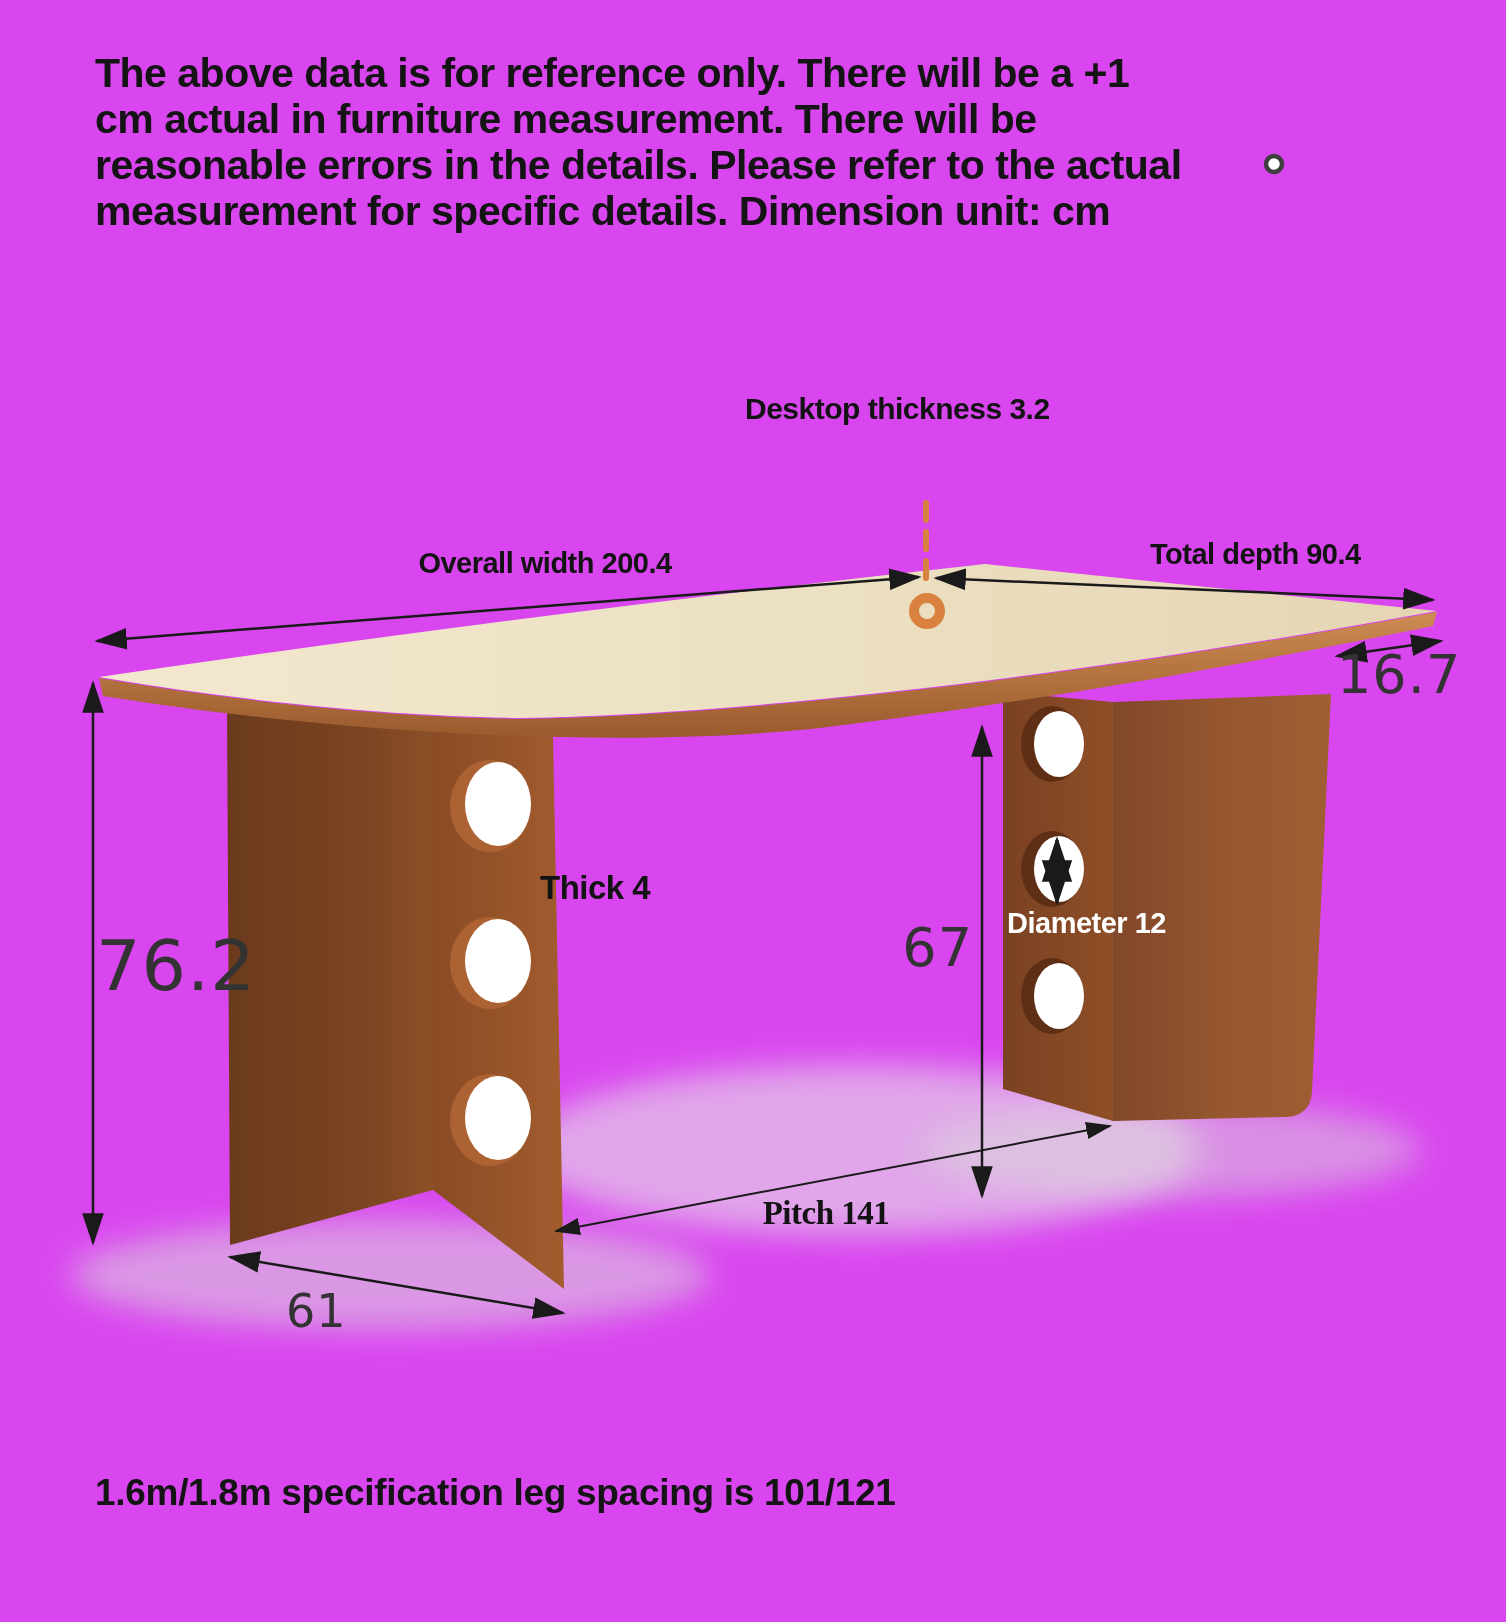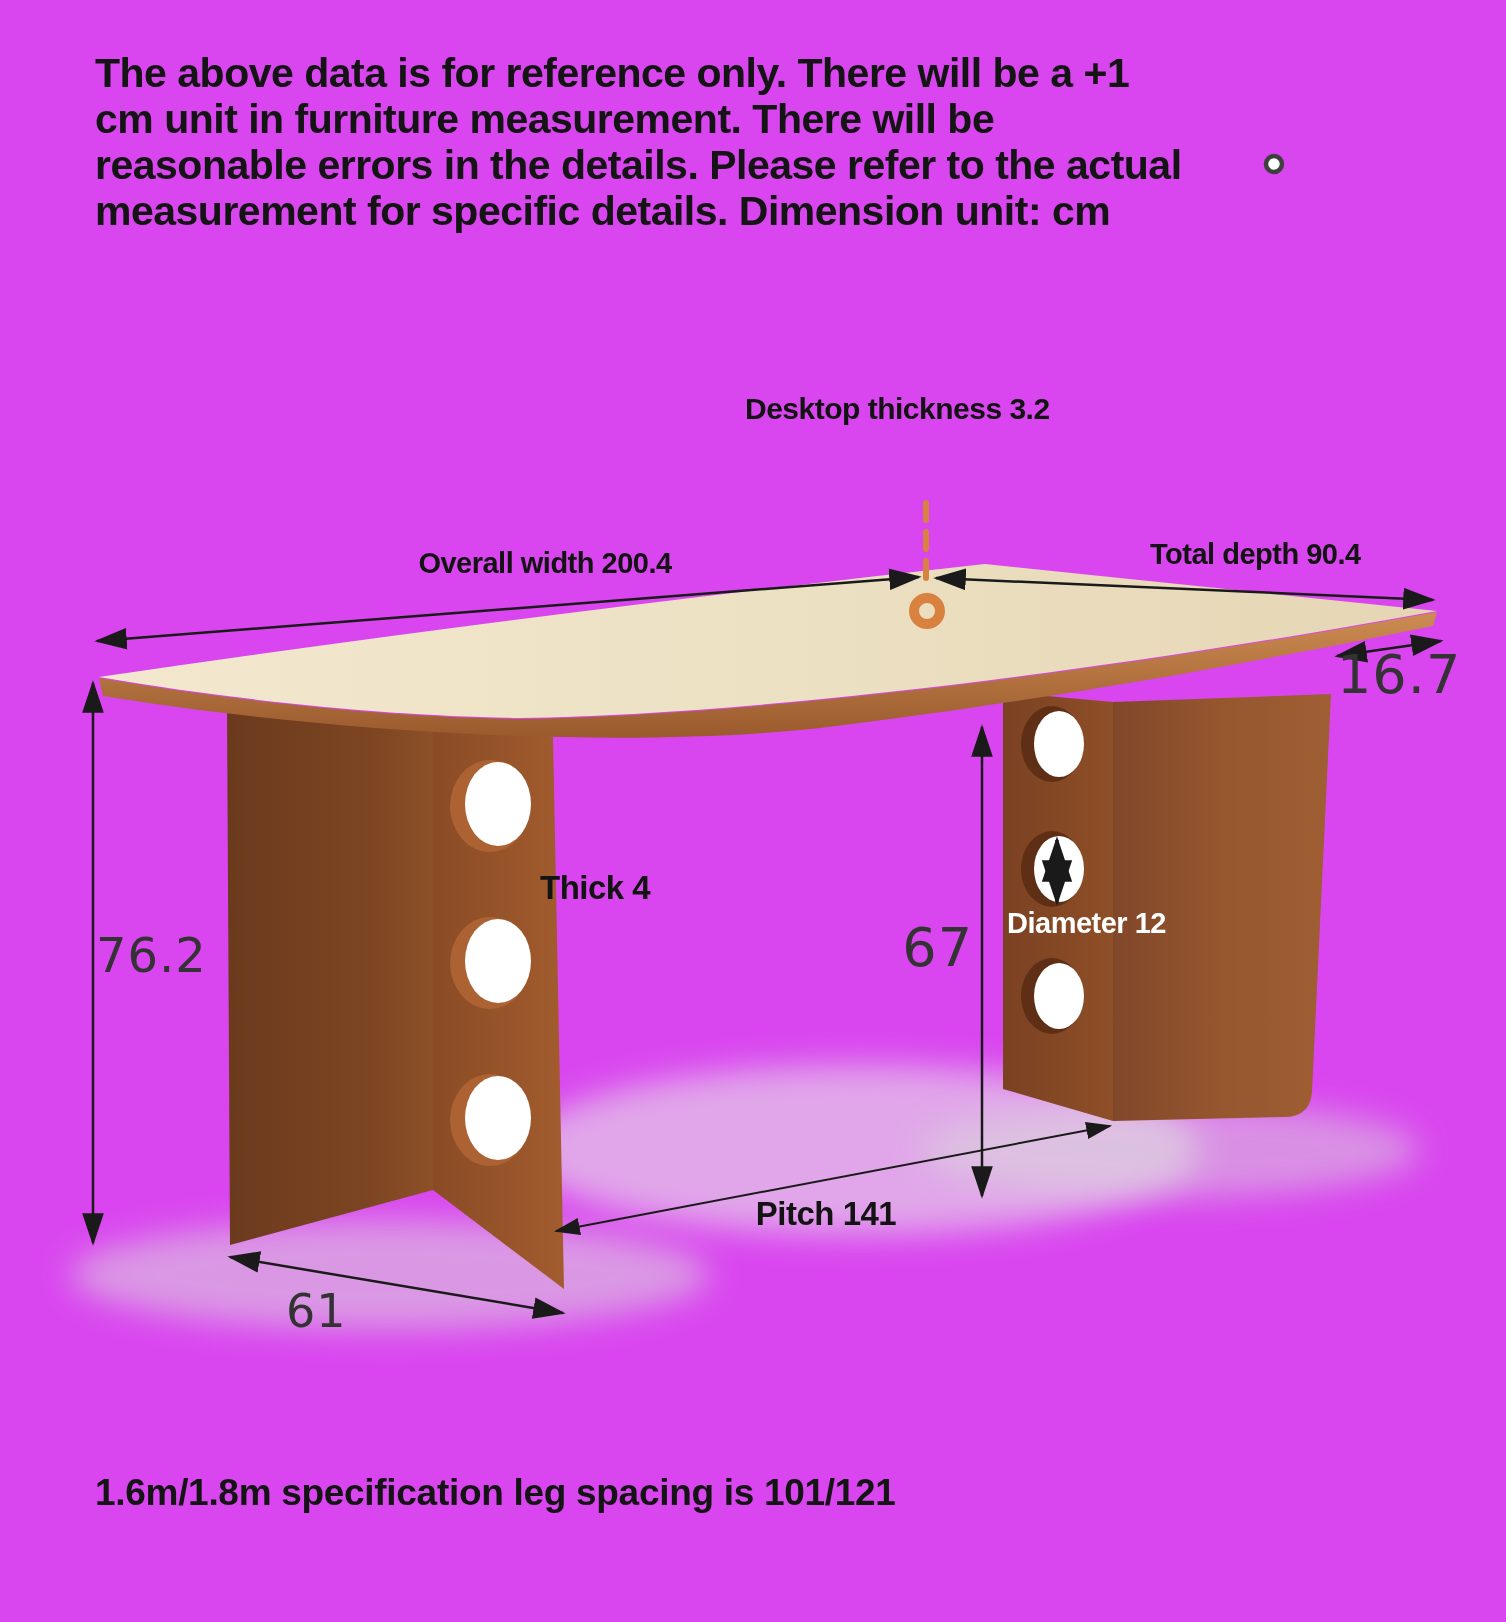--- a/index.html
+++ b/index.html
@@ -130,41 +130,41 @@
       <line x1="93" y1="683" x2="93" y2="1243" stroke-width="2.5" marker-start="url(#ah)" marker-end="url(#ah)"></line>
       <line x1="982" y1="727" x2="982" y2="1196" stroke-width="2.5" marker-start="url(#ah)" marker-end="url(#ah)"></line>
       <line x1="1057" y1="840" x2="1057" y2="902" stroke-width="3.5" marker-start="url(#ah)" marker-end="url(#ah)"></line>
       <line x1="556" y1="1231" x2="1110" y2="1126" stroke-width="2" marker-start="url(#ah)" marker-end="url(#ah)"></line>
       <line x1="230" y1="1257" x2="563" y2="1313" stroke-width="2.5" marker-start="url(#ah)" marker-end="url(#ah)"></line>
     </g>
   </svg>
 
   <div class="disclaimer">
     <div>The above data is for reference only. There will be a +1</div>
-    <div>cm unit in furniture measurement. There will be</div>
+    <div>cm actual in furniture measurement. There will be</div>
     <div>reasonable errors in the details. Please refer to the actual</div>
     <div>measurement for specific details. Dimension unit: cm</div>
   </div>
 
   <div class="lbl" style="left:745px;top:394px;font-size:30px;text-align:right;">Desktop thickness 3.2</div>
 
 
   <div class="lbl ctr" style="left:545px;top:549px;font-size:29px;">Overall width 200.4</div>
 
   <div class="lbl" style="left:1150px;top:540px;font-size:29px;">Total depth 90.4</div>
 
   <div class="lbl" style="left:540px;top:871px;font-size:33px;">Thick 4</div>
 
   <div class="lbl white" style="left:1007px;top:909px;font-size:29px;">Diameter 12</div>
 
-  <div class="lbl ctr" style="left:826px;top:1197px;font-size:33px;">Pitch 141</div>
+  <div class="lbl ctr" style="left:826px;top:1197px;font-size:33px;font-family:Liberation Serif, serif;">Pitch 141</div>
 
   <div class="num" style="left:1337px;top:648px;font-size:54px;">16.7</div>
 
-  <div class="num" style="left:96px;top:931px;font-size:48px;">76.2</div>
+  <div class="num" style="left:96px;top:931px;font-size:70px;">76.2</div>
 
   <div class="num rgt" style="left:973px;top:921px;font-size:54px;">67</div>
 
   <div class="num" style="left:286px;top:1288px;font-size:46px;">61</div>
 
   <div class="footnote">1.6m/1.8m specification leg spacing is 101/121</div>
 
 </div>
 
 </body></html>

